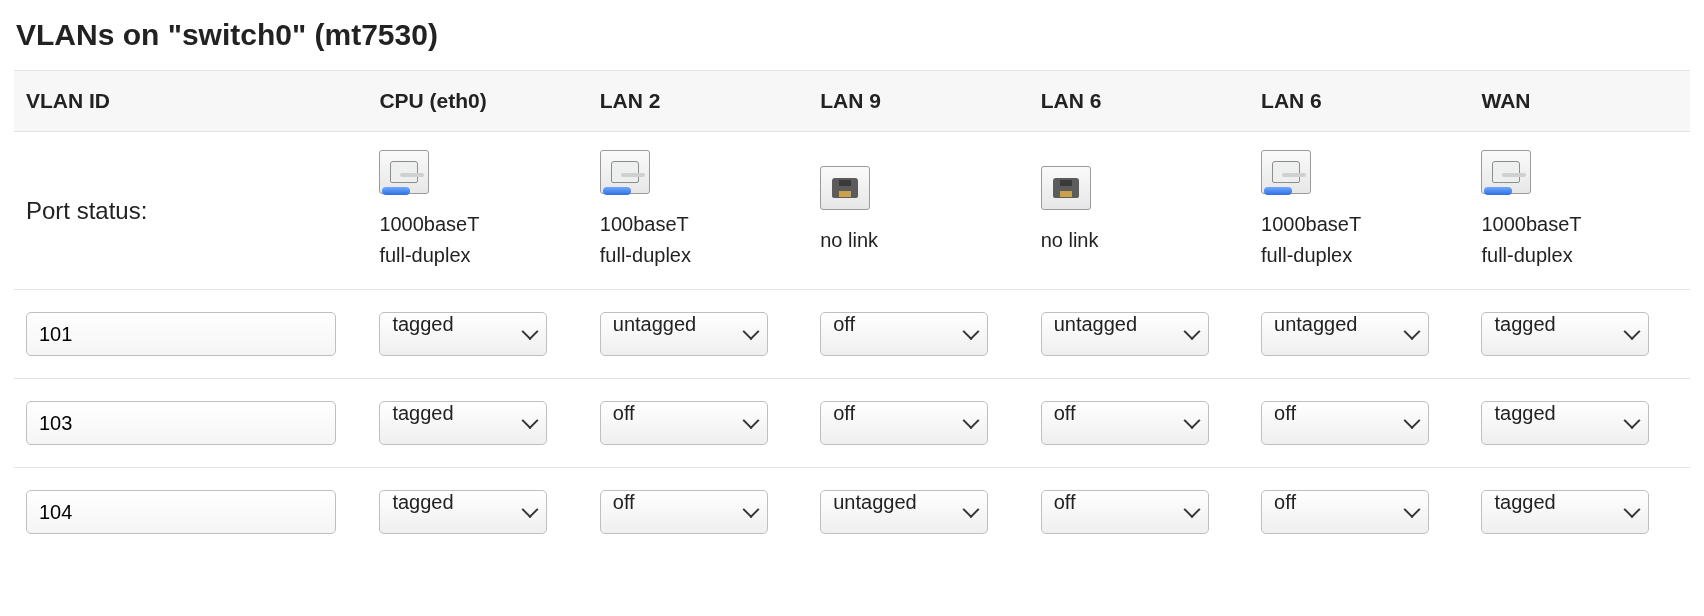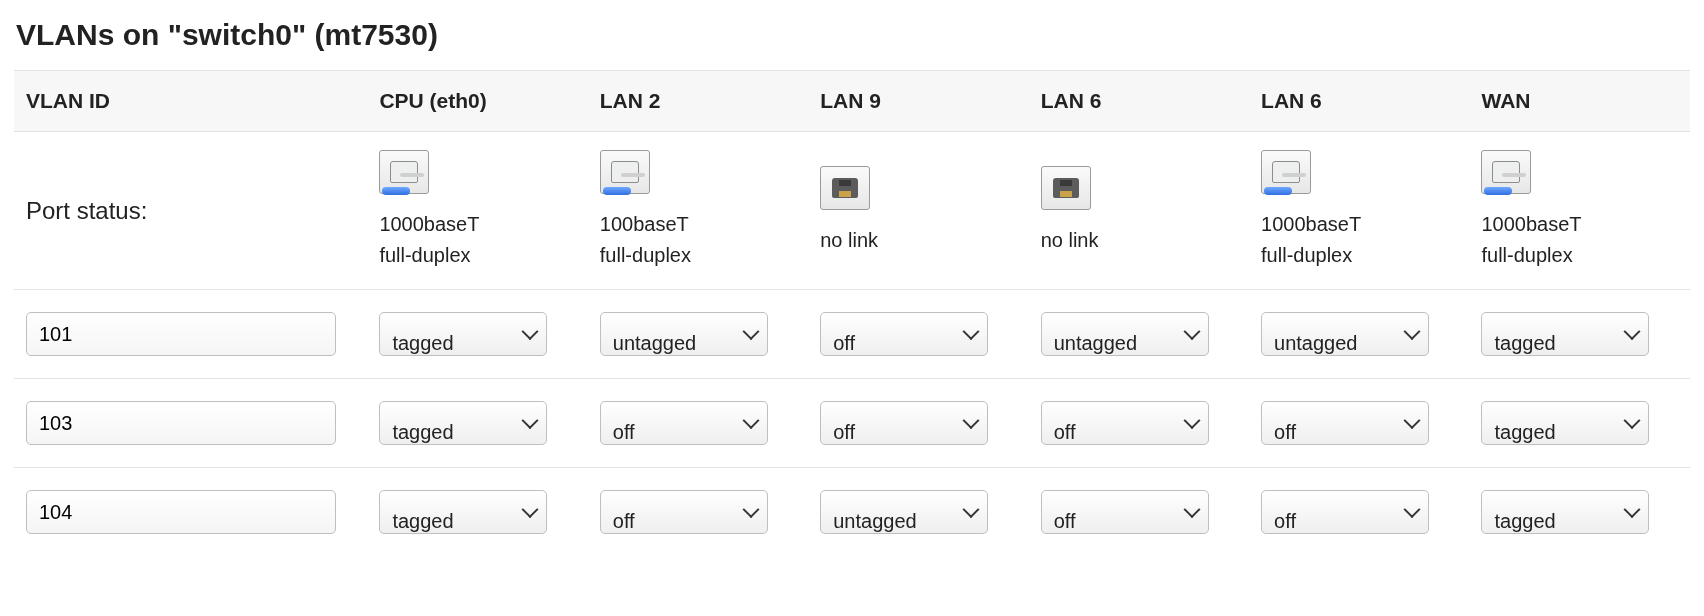--- a/index.html
+++ b/index.html
@@ -97,21 +97,21 @@
   }
   .sel {
     position: relative;
     width: 100%;
     max-width: 168px;
     height: 44px;
     border: 1px solid #bfbfbf;
     border-radius: 5px;
     background: linear-gradient(#ffffff,#efefef);
     display: flex;
-    align-items: flex-end;
+    align-items: flex-start;
     padding: 0 30px 0 12px;
     font-size: 20px;
     cursor: default;
   }
   .sel .chev {
     position: absolute;
     right: 10px; top: 50%;
     width: 12px; height: 12px;
     transform: translateY(-70%) rotate(45deg);
     border-right: 2px solid #333;

